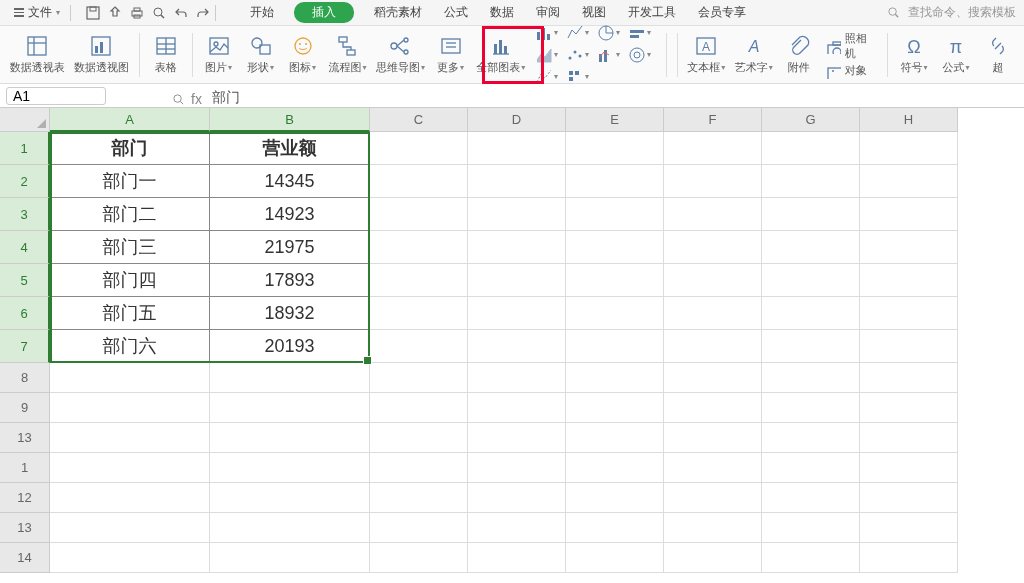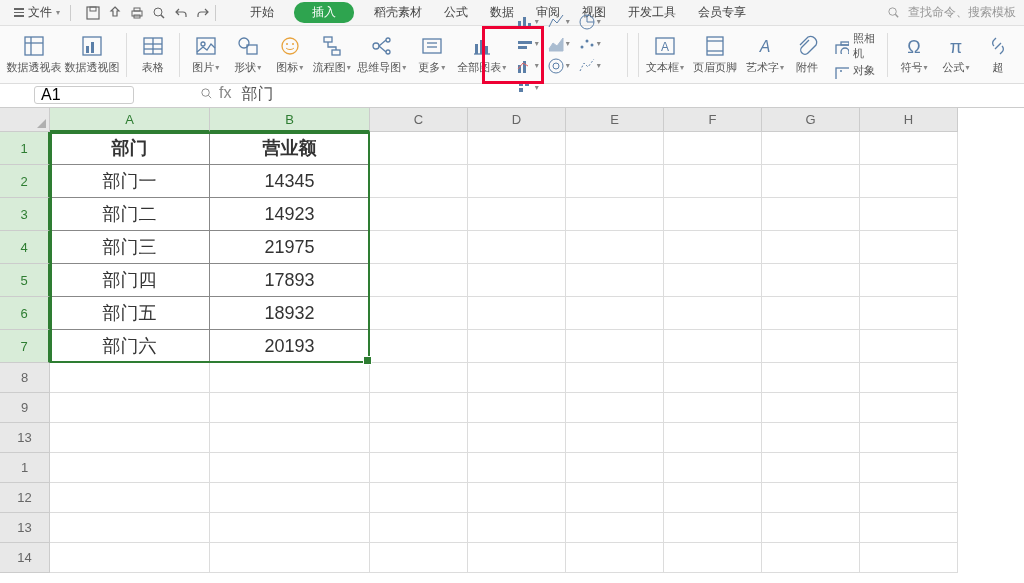--- a/index.html
+++ b/index.html
@@ -25,21 +25,21 @@
 .ribbon-item { display: flex; flex-direction: column; align-items: center; justify-content: center; padding: 2px 4px; cursor: pointer; min-width: 40px; }
 .ribbon-item.wide { min-width: 56px; }
 .ribbon-icon { width: 24px; height: 24px; display: flex; align-items: center; justify-content: center; color: #5b7fa8; }
 .ribbon-label { font-size: 11px; color: #555; margin-top: 2px; white-space: nowrap; display: flex; align-items: center; gap: 1px; }
 .ribbon-sep { width: 1px; height: 44px; background: #ddd; margin: 0 4px; }
 .dd-caret { font-size: 8px; color: #888; }
 
 .highlight-box { position: absolute; border: 3px solid #e03; pointer-events: none; }
 
 
-.formula-bar { height: 24px; background: #fff; border-bottom: 1px solid #ccc; display: flex; align-items: flex-start; font-size: 16px; padding-left: 28px; }
+.formula-bar { height: 24px; background: #fff; border-bottom: 1px solid #ccc; display: flex; align-items: flex-end; font-size: 14px; }
 .name-box { width: 100px; border: 1px solid #ccc; margin: 2px 6px; height: 18px; padding: 0 6px; display: flex; align-items: center; border-radius: 3px; }
 .fx-group { display: flex; align-items: center; gap: 6px; margin-left: 60px; color: #888; }
 .formula-input { margin-left: 10px; color: #555; }
 
 
 .grid-area { position: relative; width: 100%; height: calc(583px - 26px - 58px - 24px); overflow: hidden; background: #fff; }
 .corner { position: absolute; left: 0; top: 0; width: 50px; height: 24px; background: #e8e8e8; border-right: 1px solid #ccc; border-bottom: 1px solid #ccc; }
 .corner::after { content: ""; position: absolute; right: 3px; bottom: 3px; border-left: 9px solid transparent; border-bottom: 9px solid #b0b0b0; }
 
 .col-headers { position: absolute; left: 50px; top: 0; height: 24px; display: flex; }
@@ -316,30 +316,20 @@
     <div class="ribbon-sep"></div>
     <div class="ribbon-sep"></div>
     <div class="ribbon-item">
       <div class="ribbon-icon">
         <svg width="24" height="24" viewBox="0 0 24 24">
           <rect x="3" y="4" width="18" height="16" stroke="#5b7fa8" fill="none" stroke-width="1.3"></rect>
           <text x="12" y="17" font-size="12" text-anchor="middle" fill="#5b7fa8">A</text>
         </svg>
       </div>
       <div class="ribbon-label">文本框<span class="dd-caret">▾</span></div>
-    </div>
-    <div class="ribbon-item wide">
-      <div class="ribbon-icon">
-        <svg width="24" height="24" viewBox="0 0 24 24">
-          <rect x="4" y="3" width="16" height="18" stroke="#5b7fa8" fill="none" stroke-width="1.3"></rect>
-          <line x1="4" y1="7" x2="20" y2="7" stroke="#5b7fa8" fill="none" stroke-width="1.3"></line>
-          <line x1="4" y1="17" x2="20" y2="17" stroke="#5b7fa8" fill="none" stroke-width="1.3"></line>
-        </svg>
-      </div>
-      <div class="ribbon-label">页眉页脚</div>
     </div>
     <div class="ribbon-item">
       <div class="ribbon-icon">
         <svg width="24" height="24" viewBox="0 0 24 24">
           <text x="12" y="18" font-size="16" text-anchor="middle" fill="#5b7fa8" font-style="italic">A</text>
         </svg>
       </div>
       <div class="ribbon-label">艺术字<span class="dd-caret">▾</span></div>
     </div>
     <div class="ribbon-item">

